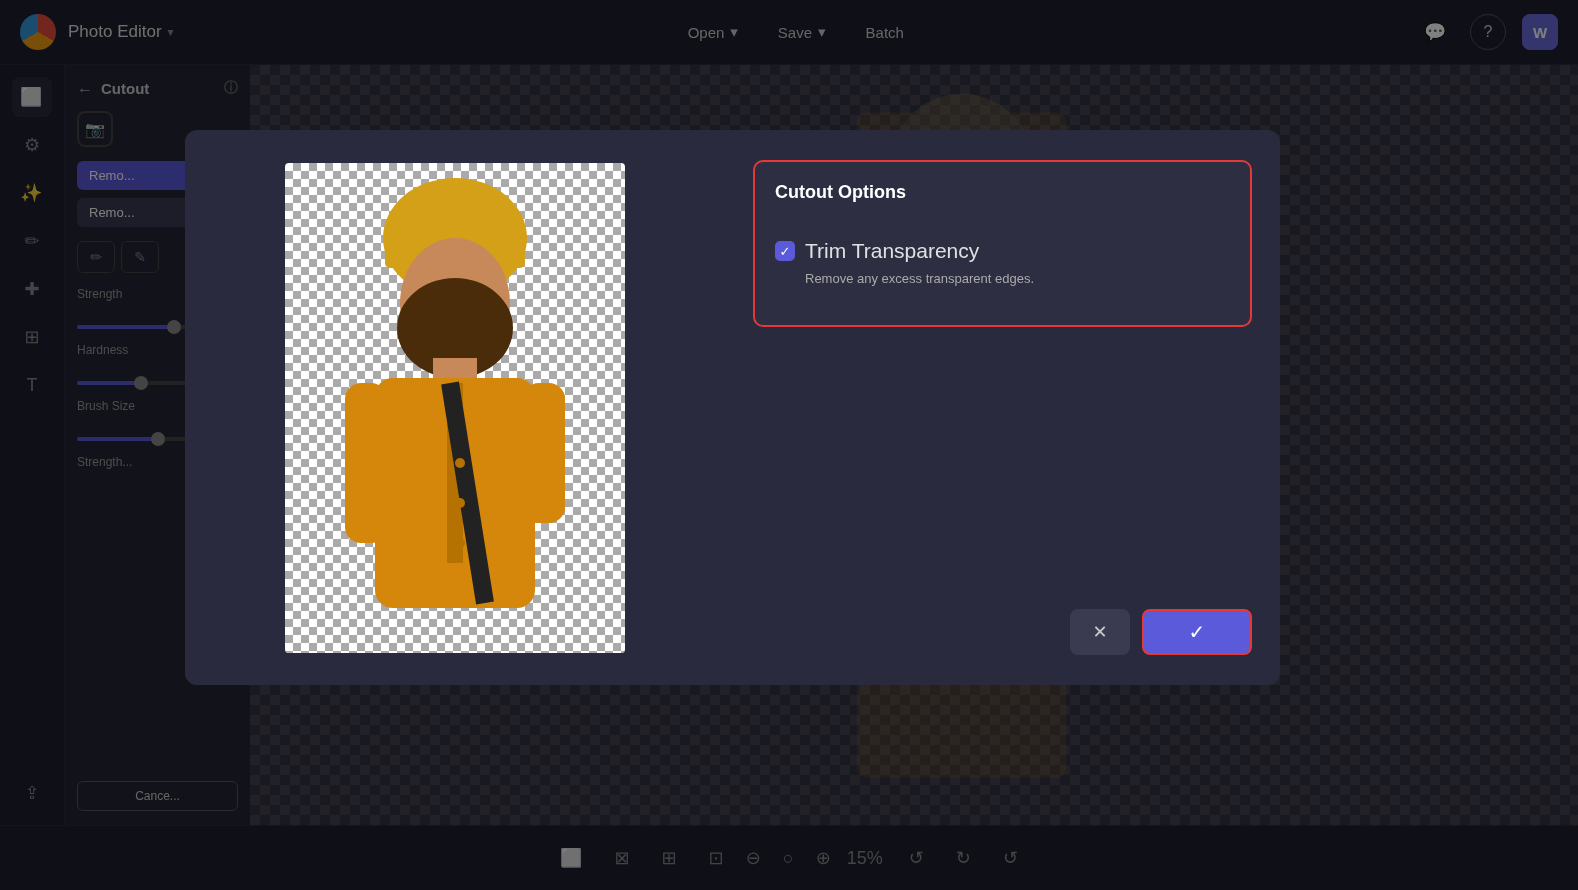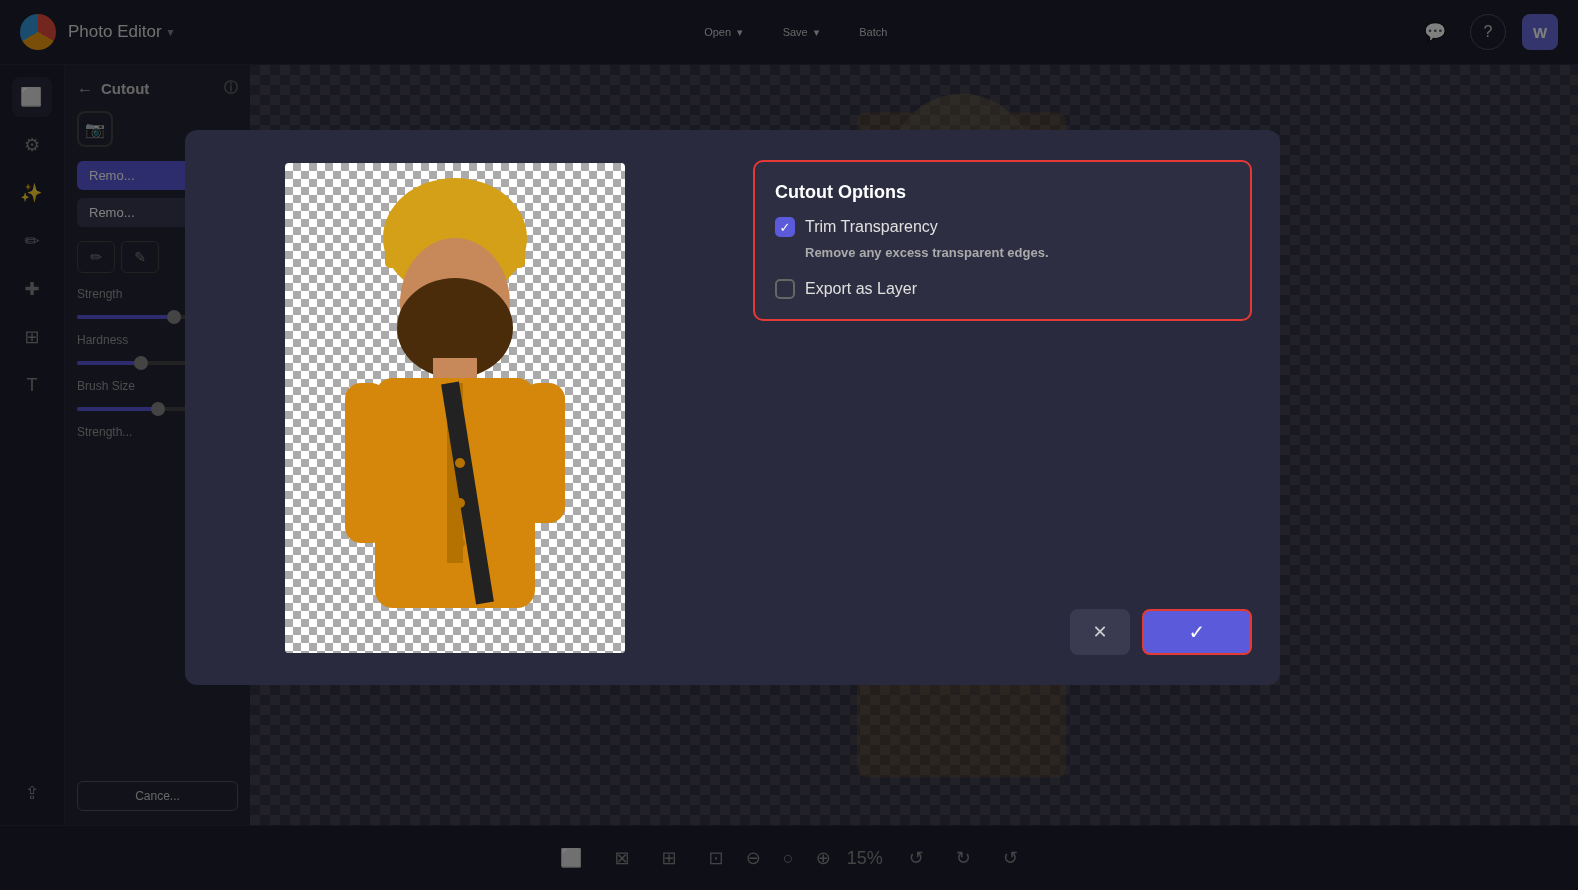--- a/index.html
+++ b/index.html
@@ -47,21 +47,21 @@
     }
     .topbar-center {
       flex: 1;
       display: flex;
       align-items: center;
       justify-content: center;
       gap: 40px;
     }
     .topbar-btn {
       color: #ccc;
-      font-size: 11px;
+      font-size: 15px;
       cursor: pointer;
       display: flex;
       align-items: center;
       gap: 6px;
     }
     .topbar-right {
       display: flex;
       align-items: center;
       gap: 16px;
     }
@@ -198,21 +198,21 @@
       cursor: pointer;
       font-size: 14px;
     }
     .panel-label {
       color: #999;
       font-size: 12px;
     }
     .slider-row {
       display: flex;
       flex-direction: column;
-      gap: 14px;
+      gap: 24px;
     }
     .slider-track {
       width: 100%;
       height: 4px;
       background: #444;
       border-radius: 2px;
       position: relative;
     }
     .slider-fill {
       height: 4px;
@@ -325,21 +325,21 @@
     .cutout-options-box {
       border: 2.5px solid #e53935;
       border-radius: 10px;
       padding: 20px;
       background: #2e2e42;
     }
     .cutout-options-title {
       color: #fff;
       font-size: 18px;
       font-weight: 700;
-      margin-bottom: 14px;
+      margin-bottom: 36px;
     }
     .option-row {
       display: flex;
       flex-direction: column;
       gap: 6px;
       margin-bottom: 16px;
     }
     .option-row:last-child { margin-bottom: 0; }
     .option-header {
       display: flex;
@@ -362,29 +362,28 @@
       background: transparent;
       border-color: #666;
     }
     .checkbox-check {
       color: white;
       font-size: 13px;
       line-height: 1;
     }
     .option-label {
       color: #e0e0e0;
-      font-size: 16px;
+      font-size: 21px;
       font-weight: 500;
     }
     .option-desc {
       color: #aaa;
       font-size: 13px;
       line-height: 1.5;
       padding-left: 30px;
-      font-weight: bold;
     }
 
     .modal-footer {
       margin-top: auto;
       display: flex;
       justify-content: flex-end;
       gap: 12px;
       align-items: center;
     }
     .modal-cancel-btn {
@@ -576,26 +575,20 @@
         <div class="option-header">
           <div class="checkbox">
             <span class="checkbox-check">✓</span>
           </div>
           <span class="option-label">Trim Transparency</span>
         </div>
         <div class="option-desc">Remove any excess transparent edges.</div>
       </div>
 
       <div class="option-row">
-        <div class="option-header">
-          <div class="checkbox unchecked">
-            <span class="checkbox-check"></span>
-          </div>
-          <span class="option-label">Export as Layer</span>
-        </div>
       </div>
     </div>
 
     <div class="modal-footer">
       <button class="modal-cancel-btn">✕</button>
       <button class="modal-confirm-btn">✓</button>
     </div>
   </div>
 </div>
 

